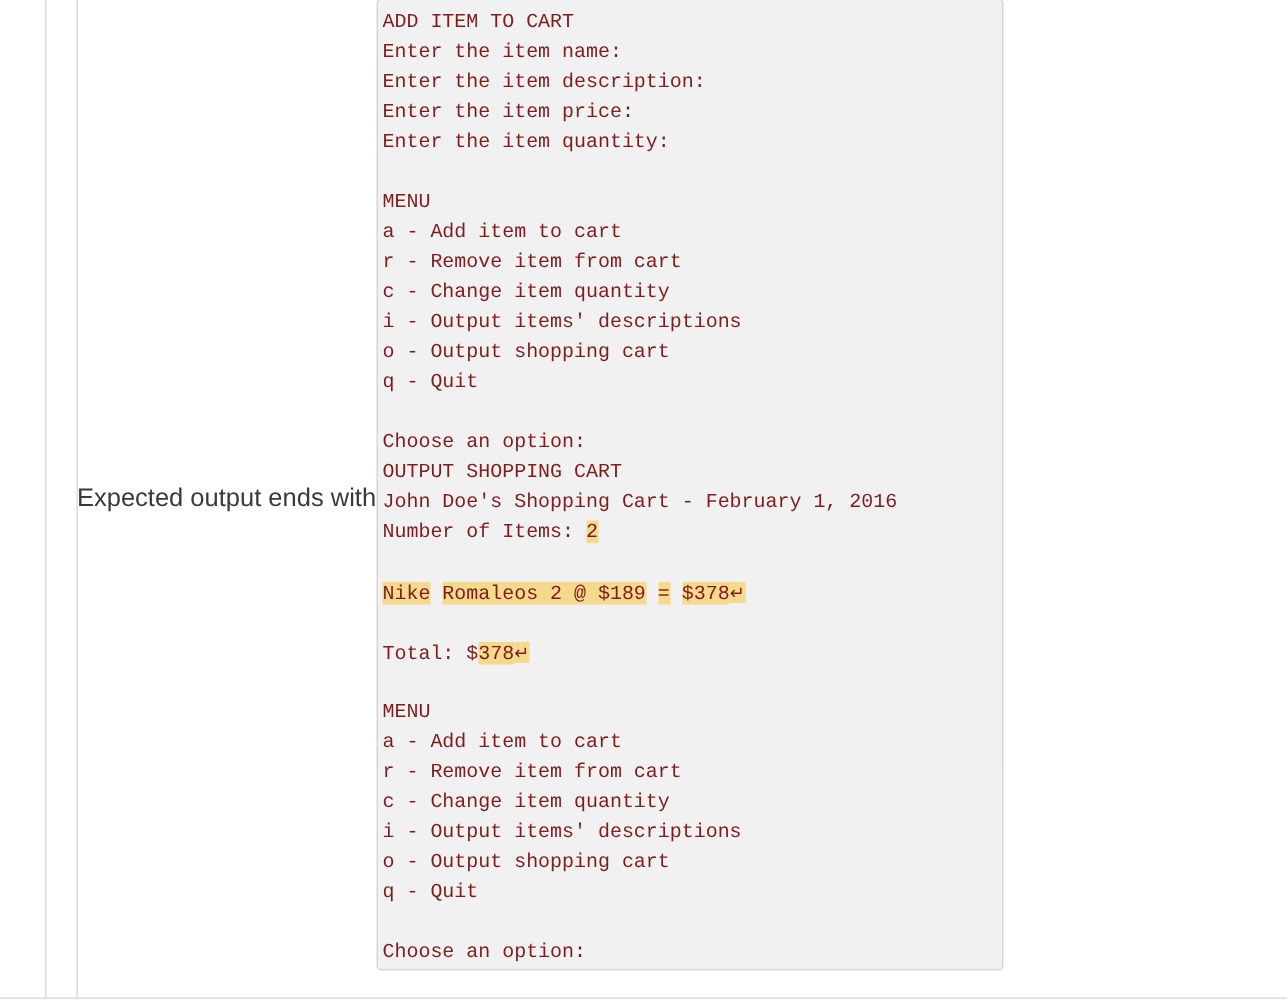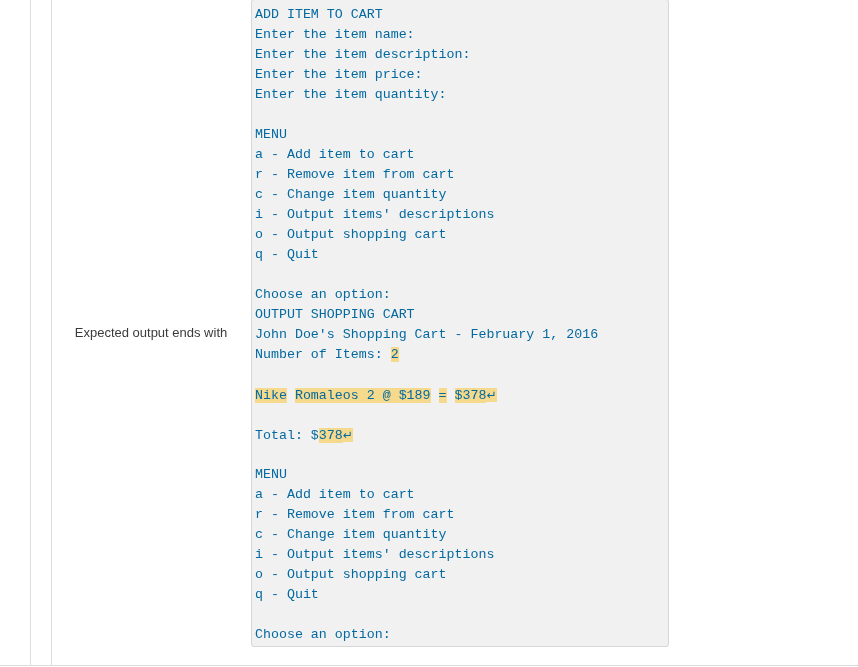--- a/index.html
+++ b/index.html
@@ -51,21 +51,21 @@
     width: 198px;
     height: 665px;
     display: flex;
     align-items: center;
     justify-content: center;
     box-sizing: border-box;
     padding: 0 8px;
   }
   #label-cell .label-text {
     font-family: "Liberation Sans", sans-serif;
-    font-size: 13px;
+    font-size: 17px;
     line-height: 1.35;
     color: #3a3a3a;
     text-align: right;
     white-space: nowrap;
   }
 
   
   #console-panel {
     position: absolute;
     left: 251px;
@@ -78,21 +78,21 @@
     border-radius: 3px;
     overflow: hidden;
   }
 
   #console-text {
     margin: 0;
     padding: 5px 0 0 3px;
     font-family: "Liberation Mono", "DejaVu Sans Mono", monospace;
     font-size: 13.3px;
     line-height: 20px;
-    color: #0369a1;
+    color: #7f1d1d;
     white-space: pre;
     letter-spacing: 0px;
   }
 
   .ln { display: block; height: 20px; }
   .ln.blank { color: transparent; }
 
   
   .hl {
     background: #f5d98c;

